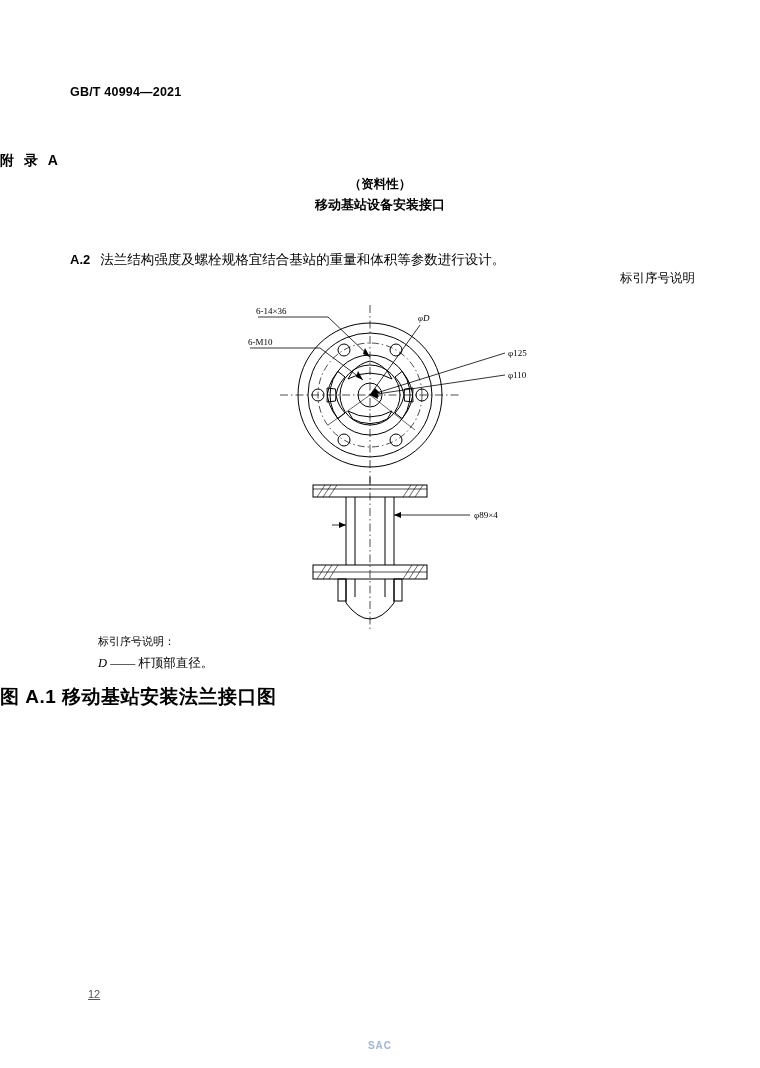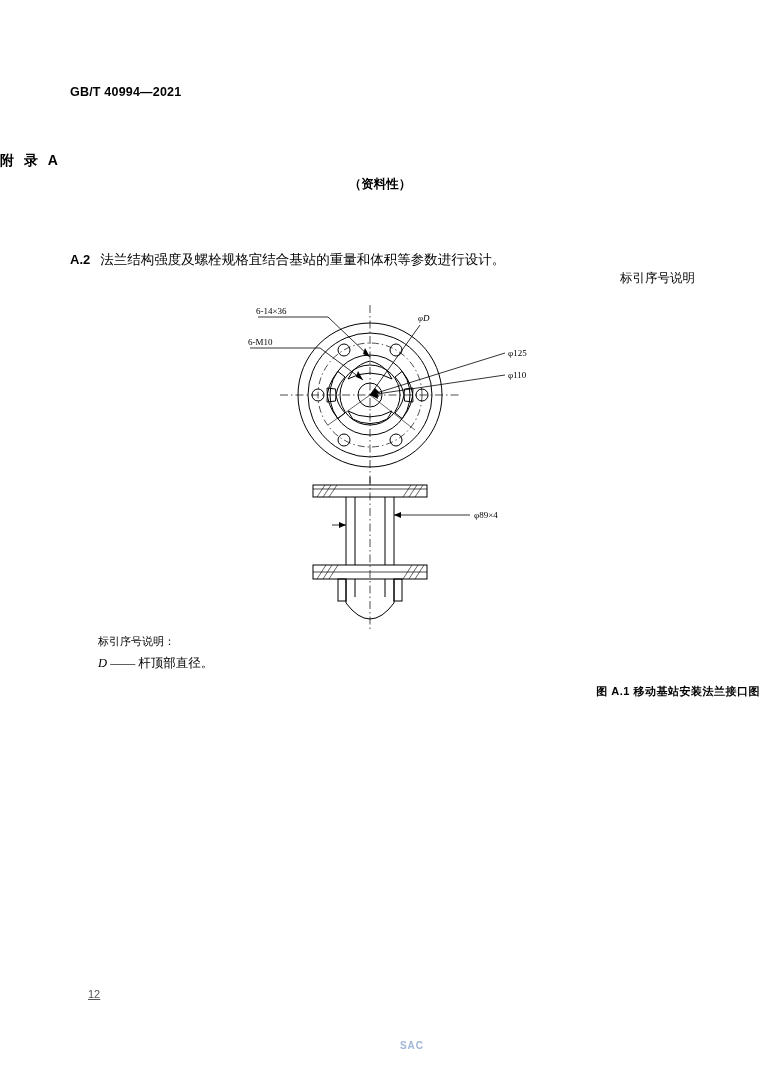--- a/index.html
+++ b/index.html
@@ -99,23 +99,23 @@
     font-size: 12.5px;
   }
   .legend-item .sym {
     font-family: "Liberation Serif", serif;
     font-style: italic;
   }
   .figure-caption {
     position: absolute;
     left: 0; right: 0;
     top: 684px;
-    text-align: right;
-    font-family: "Liberation Sans", sans-serif;
-    font-size: 11px;
+    text-align: left;
+    font-family: "Liberation Sans", sans-serif;
+    font-size: 19px;
     font-weight: bold;
     letter-spacing: 0.5px;
   }
   .page-number {
     position: absolute;
     left: 88px;
     top: 988px;
     font-family: "Liberation Sans", sans-serif;
     font-size: 11px;
     color: #555;
@@ -124,37 +124,37 @@
   .watermark {
     position: absolute;
     left: 50%;
     transform: translateX(-50%);
     top: 1040px;
     font-family: "Liberation Sans", sans-serif;
     font-size: 10px;
     font-weight: bold;
     color: #9fb6d6;
     letter-spacing: 1px;
-    margin-left: 32px;
   }
   svg text {
     font-family: "Liberation Serif", serif;
     font-size: 9px;
     fill: #000;
   }
 </style>
 </head>
 <body>
 
 <div class="page">
 
   <div class="header-std">GB/T 40994—2021</div>
 
   <div class="annex-title">附 录 A</div>
   <div class="annex-sub">（资料性）</div>
+  <div class="annex-name">移动基站设备安装接口</div>
 
   <div class="clause c2">
     <span class="num">A.2</span><span>法兰结构强度及螺栓规格宜结合基站的重量和体积等参数进行设计。</span>
   </div>
 
   <div class="unit-note">标引序号说明</div>
 
   <div class="figure-area">
     <svg width="625" height="350" viewBox="0 0 625 350">
       <g stroke="#000" fill="none" stroke-width="1">

